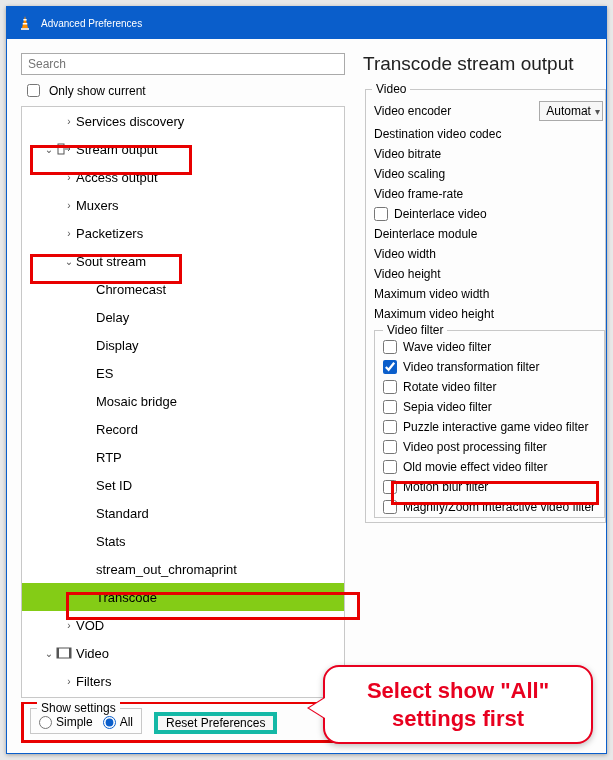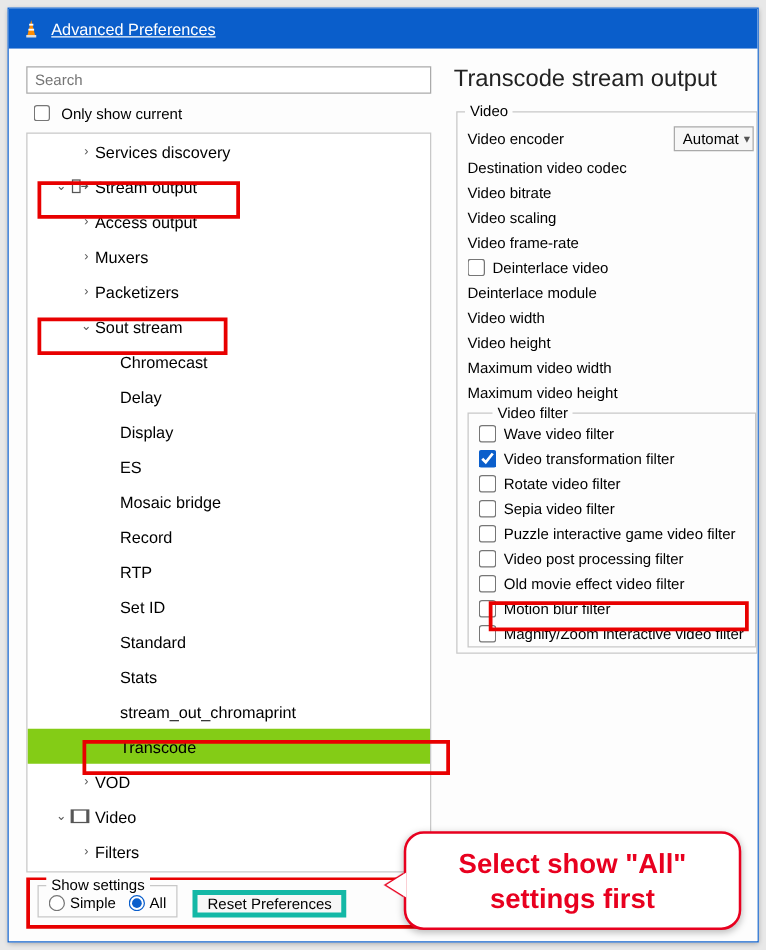--- a/index.html
+++ b/index.html
@@ -28,22 +28,21 @@
     height: 32px;
     background: #0a5ecb;
     display: flex;
     align-items: center;
     padding: 0 10px;
     gap: 8px;
     flex-shrink: 0;
   }
   .titlebar .title {
     color: #fff;
-    font-size: 13px;
-    text-decoration: underline;
+    font-size: 10px;
   }
   .vlc-icon { width:16px; height:16px; }
   .body {
     flex: 1;
     display: flex;
     background: #fdfdfd;
     overflow: hidden;
   }
   .left {
     width: 348px;
@@ -147,21 +146,21 @@
     padding: 3px 2px;
   }
   .chk input { width:14px; height:14px; margin:0; }
   .sub-group {
     border: 1px solid #c8c8c8;
     margin: 6px 0 0 2px;
     padding: 6px 0 0 6px;
     position: relative;
   }
   .sub-group .legend {
-    position:absolute; top:-8px; left:19px; background:#fdfdfd; padding:0 4px;
+    position:absolute; top:-8px; left:8px; background:#fdfdfd; padding:0 4px;
   }
   .bottom-bar {
     border: 3px solid #e80000;
     border-top-width: 2px;
     position: relative;
     padding: 4px 6px 6px 6px;
     display: flex;
     align-items: flex-end;
     gap: 12px;
     flex-shrink: 0;

